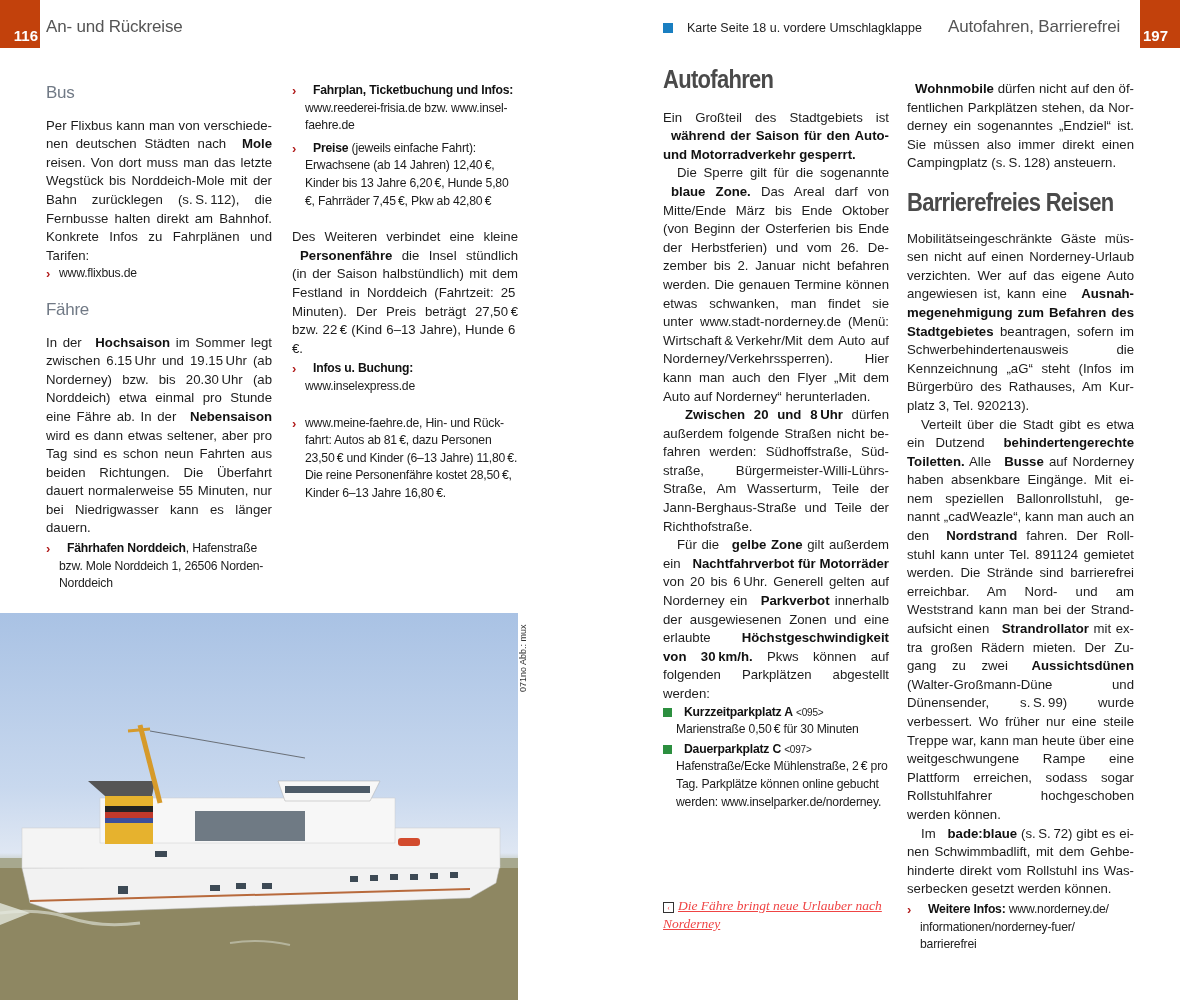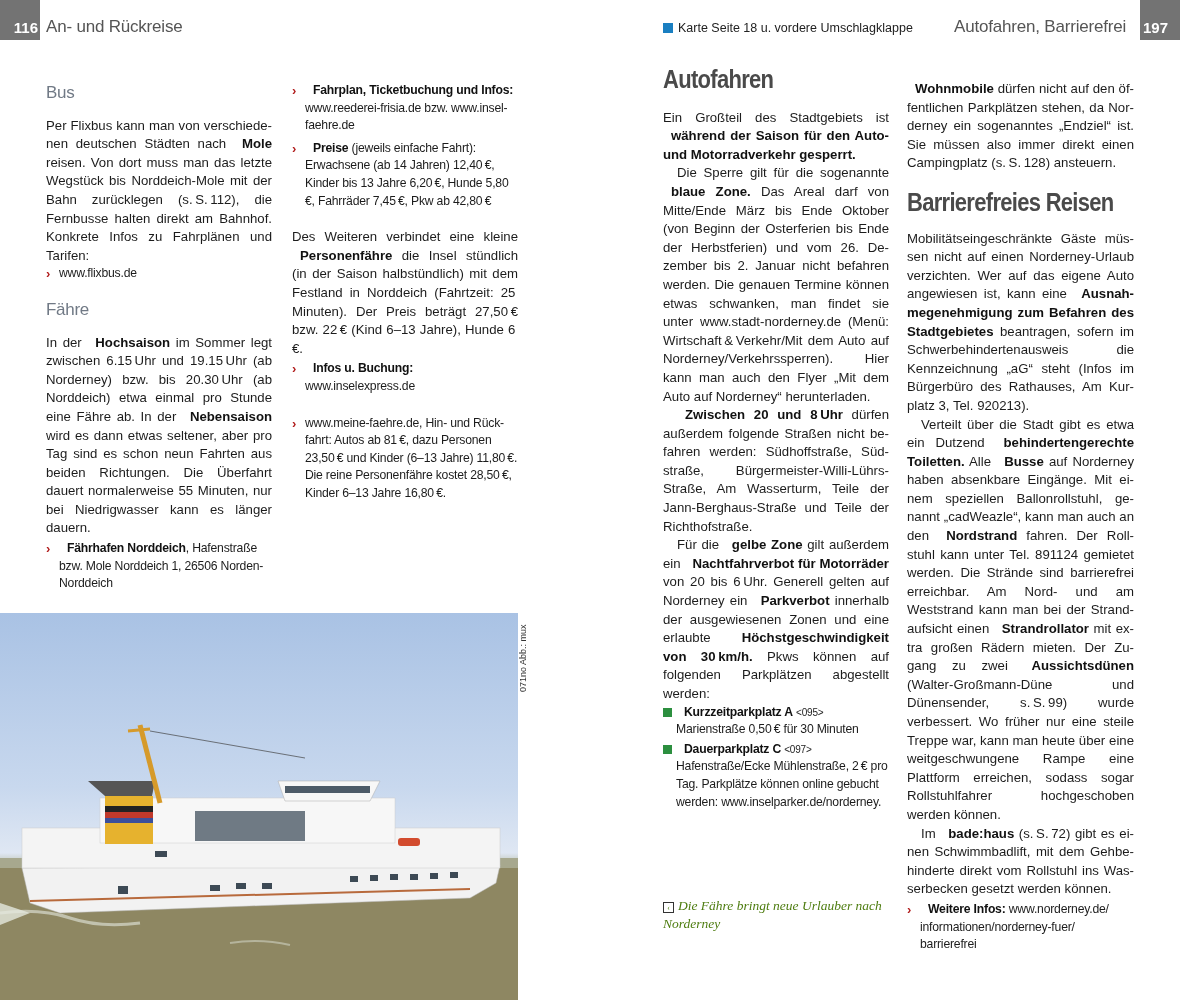--- a/index.html
+++ b/index.html
@@ -1,29 +1,29 @@
 <!DOCTYPE html>
 <html><head>
   <meta charset="utf-8">
   <style>
     * { box-sizing: border-box; margin: 0; padding: 0; }
     html, body { width: 1180px; height: 1000px; background: #ffffff; overflow: hidden; }
     body { position: relative; font-family: "Liberation Sans", sans-serif; color: #1c1c1c; }
 
-    .pnum { position: absolute; top: 0; height: 40px; background: #737373; color: #fff;
+    .pnum { position: absolute; top: 0; height: 48px; background: #c2410c; color: #fff;
       font-family: "Liberation Sans", sans-serif; font-weight: bold; font-size: 15px;
       display: flex; align-items: flex-end; padding-bottom: 4px; }
     .pnum.left { left: 0; width: 40px; justify-content: flex-end; padding-right: 2px; }
     .pnum.right { right: 0; width: 40px; justify-content: flex-start; padding-left: 3px; }
 
     .running-head { position: absolute; top: 17px; font-size: 17px; color: #555; letter-spacing: -0.2px; }
     .running-head.left { left: 46px; }
-    .running-head.right { right: 54px; }
+    .running-head.right { right: 60px; }
 
-    .map-note { position: absolute; top: 21px; left: 663px; font-size: 12.5px; color: #222; display: flex; align-items: center; gap: 5px; }
+    .map-note { position: absolute; top: 21px; left: 663px; font-size: 12.5px; color: #222; display: flex; align-items: center; gap: 14px; }
     .map-note .sq { width: 10px; height: 10px; background: #1a7fc1; display: inline-block; }
 
     .col { position: absolute; font-size: 13.2px; line-height: 18.6px; text-align: justify; hyphens: manual; }
     .col p { margin: 0; }
     .col p.indent { text-indent: 14px; }
     .col b { font-weight: bold; color: #111; margin-left: 8px; }
 
     .h2 { font-size: 17px; font-weight: normal; color: #707985; margin-bottom: 14px; letter-spacing: -0.3px; }
     .h1 { font-size: 25px; font-weight: bold; color: #4a4a4a; letter-spacing: -0.8px; transform: scaleX(0.88); transform-origin: left; white-space: nowrap; }
 
@@ -36,21 +36,21 @@
     .park .code { font-size: 10px; }
 
     .gap { height: 14px; }
     .gap-s { height: 5px; }
 
     .photo { position: absolute; left: 0; top: 613px; width: 518px; height: 387px; overflow: hidden;
       background: linear-gradient(#a9c2e4 0%, #c8d8ee 45%, #dfe7f3 62%, #c9cfc9 64%, #9f9a78 72%, #8d8663 100%); }
     .credit { position: absolute; left: 518px; top: 612px; width: 16px; height: 80px; font-size: 9px; color: #333;
       writing-mode: vertical-rl; transform: rotate(180deg); text-align: left; }
 
-    .caption { position: absolute; left: 663px; top: 897px; width: 240px; font-family: "Liberation Serif", serif; font-style: italic; font-size: 13.5px; line-height: 18px; color: #4d7c0f; }
+    .caption { position: absolute; left: 663px; top: 897px; width: 240px; font-family: "Liberation Serif", serif; font-style: italic; font-size: 13.5px; line-height: 18px; color: #ef4444; text-decoration: underline; }
     .caption .cbox { display: inline-block; width: 11px; height: 11px; border: 1px solid #333; font-size: 8px; line-height: 9px; text-align: center; font-style: normal; vertical-align: 0px; margin-right: 4px; }
   </style>
 </head>
 <body>
 
 <div class="pnum left">116</div>
 <div class="running-head left">An- und Rückreise</div>
 
 <div class="map-note">
   <span class="sq"></span>
@@ -168,18 +168,18 @@
   <span class="cbox">‹</span><span>Die Fähre bringt neue Urlauber nach Norderney</span>
 </div>
 
 <div class="col" style="left:907px; top:80px; width:227px;">
   <p><b>Wohnmobile</b><span> dürfen nicht auf den öf­fentlichen Parkplätzen stehen, da Nor­derney ein sogenanntes „Endziel“ ist. Sie müssen also immer direkt einen Campingplatz (s. S. 128) ansteuern.</span></p>
   <div style="height:20px;"></div>
   <div class="h1">Barrierefreies Reisen</div>
   <div style="height:18px;"></div>
   <p><span>Mobilitätseingeschränkte Gäste müs­sen nicht auf einen Norderney-Urlaub verzichten. Wer auf das eigene Auto angewiesen ist, kann eine </span><b>Ausnah­megenehmigung zum Befahren des Stadtgebietes</b><span> beantragen, sofern im Schwerbehindertenausweis die Kennzeichnung „aG“ steht (Infos im Bürgerbüro des Rathauses, Am Kur­platz 3, Tel. 920213).</span></p>
   <p class="indent"><span>Verteilt über die Stadt gibt es etwa ein Dutzend </span><b>behindertengerechte Toiletten.</b><span> Alle </span><b>Busse</b><span> auf Norderney haben absenkbare Eingänge. Mit ei­nem speziellen Ballonrollstuhl, ge­nannt „cadWeazle“, kann man auch an den </span><b>Nordstrand</b><span> fahren. Der Roll­stuhl kann unter Tel. 891124 gemie­tet werden. Die Strände sind barrie­refrei erreichbar. Am Nord- und am Weststrand kann man bei der Strand­aufsicht einen </span><b>Strandrollator</b><span> mit ex­tra großen Rädern mieten. Der Zu­gang zu zwei </span><b>Aussichtsdünen</b><span> (Walter-Großmann-Düne und Dünensender, s. S. 99) wurde verbessert. Wo frü­her nur eine steile Treppe war, kann man heute über eine weitgeschwun­gene Rampe eine Plattform errei­chen, sodass sogar Rollstuhlfahrer hochgeschoben werden können.</span></p>
-  <p class="indent"><span>Im </span><b>bade:haus</b><span> (s. S. 72) gibt es ei­nen Schwimmbadlift, mit dem Gehbe­hinderte direkt vom Rollstuhl ins Was­serbecken gesetzt werden können.</span></p>
+  <p class="indent"><span>Im </span><b>bade:blaue</b><span> (s. S. 72) gibt es ei­nen Schwimmbadlift, mit dem Gehbe­hinderte direkt vom Rollstuhl ins Was­serbecken gesetzt werden können.</span></p>
   <div class="info" style="margin-top:2px;">
     <span class="arrow">›</span>
     <b>Weitere Infos:</b><span> www.norderney.de/ informationen/norderney-fuer/ barrierefrei</span>
   </div>
 </div>
 
 </body></html>

